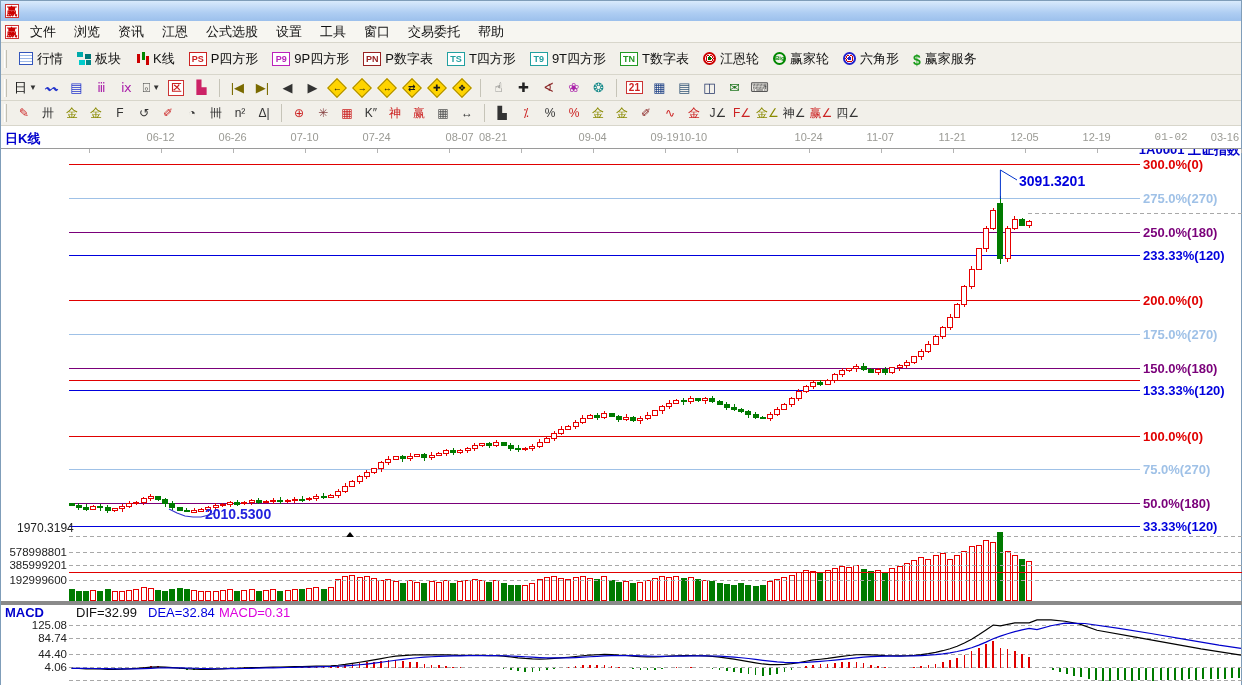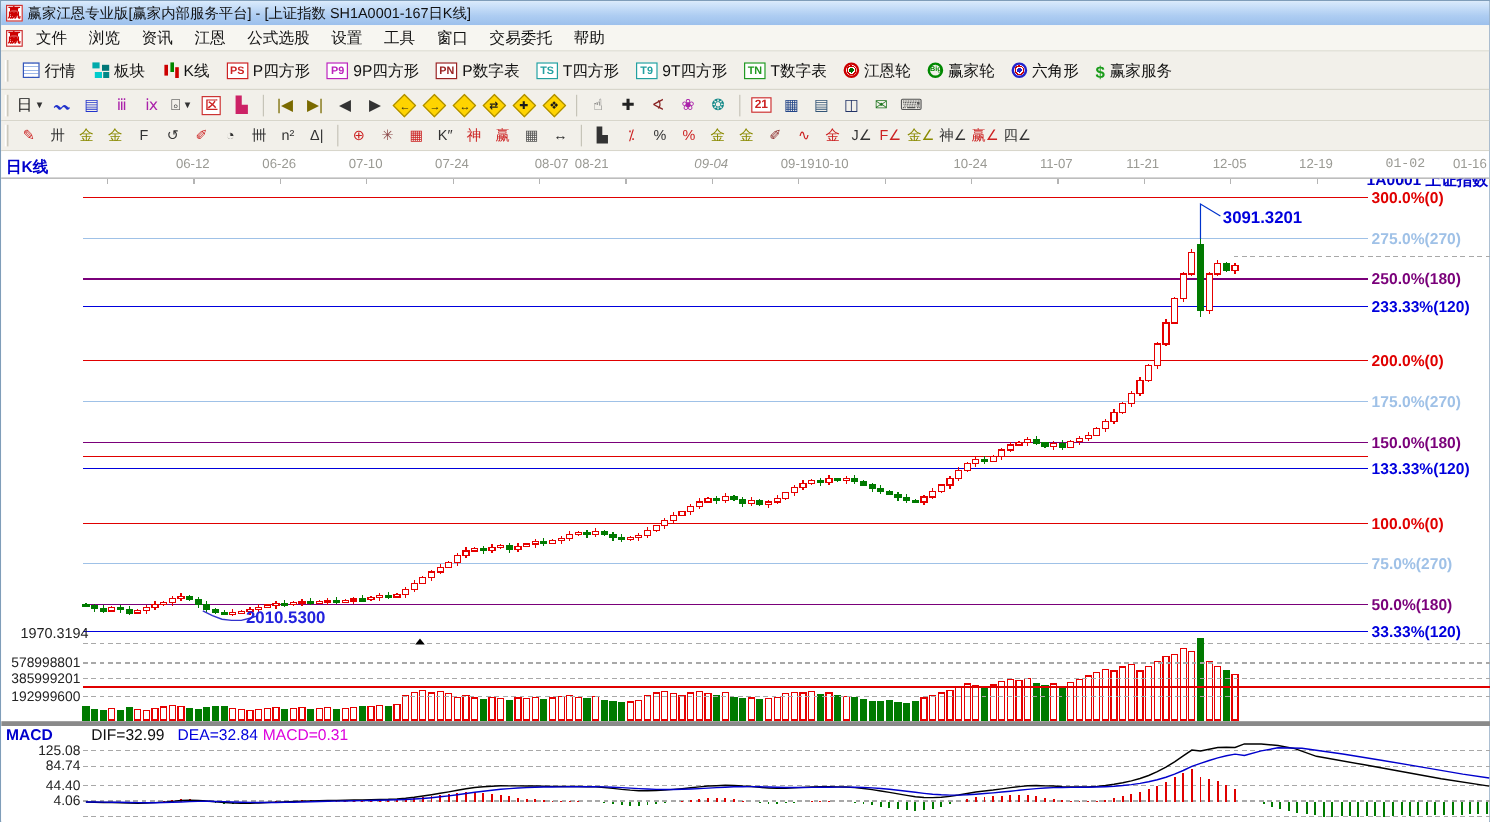--- a/index.html
+++ b/index.html
@@ -63,21 +63,20 @@
 
   .chart-area { position:relative; flex:1 1 auto; background:#fff; }
   svg text { font-family:"Liberation Sans","DejaVu Sans",sans-serif; }
 </style>
 </head>
 <body>
 
 <div class="window">
   <div class="titlebar">
     <span class="appico">赢</span>
-    <span>赢家江恩专业版[赢家内部服务平台] - [上证指数  SH1A0001-167日K线]</span>
   </div>
   <div class="menubar">
     <span class="appico">赢</span>
   <span class="menu-item">文件</span>
       <span class="menu-item">浏览</span>
       <span class="menu-item">资讯</span>
       <span class="menu-item">江恩</span>
       <span class="menu-item">公式选股</span>
       <span class="menu-item">设置</span>
       <span class="menu-item">工具</span>
@@ -356,30 +355,30 @@
     </div>
   <div class="daterow">
     <span class="mode-label">日K线</span>
   <span class="datelabel" style="left: 73px; margin-top: 20px;">05-28</span>
       <span class="datelabel" style="left: 145.6px;">06-12</span>
       <span class="datelabel" style="left: 217.6px;">06-26</span>
       <span class="datelabel" style="left: 289.6px;">07-10</span>
       <span class="datelabel" style="left: 361.6px;">07-24</span>
       <span class="datelabel" style="left: 433.6px; padding-left: 11px;">08-07</span>
       <span class="datelabel" style="left: 478px;">08-21</span>
-      <span class="datelabel" style="left: 577.6px; font-style: italic;">09-04</span>
+      <span class="datelabel" style="left: 577.6px;">09-04</span>
       <span class="datelabel" style="left: 649.6px;">09-19</span>
       <span class="datelabel" style="left: 678px;">10-10</span>
       <span class="datelabel" style="left: 793.6px;">10-24</span>
       <span class="datelabel" style="left: 865.6px;">11-07</span>
       <span class="datelabel" style="left: 937.6px;">11-21</span>
       <span class="datelabel" style="left: 1009.6px;">12-05</span>
       <span class="datelabel" style="left: 1081.6px;">12-19</span>
       <span class="datelabel" style="left: 1153.6px; font-family: Liberation Mono, monospace;">01-02</span>
-      <span class="datelabel" style="right: 2px;">01-16</span>
+      <span class="datelabel" style="right: 2px;">03-16</span>
     </div>
   <div class="chart-area">
     <svg id="chart-svg" width="1242" height="535" viewBox="0 150 1242 535" xmlns="http://www.w3.org/2000/svg">
         <line x1="88.6" y1="150" x2="88.6" y2="154" stroke="#b4b4b4" stroke-width="1" shape-rendering="crispEdges"></line>
         <line x1="160.6" y1="150" x2="160.6" y2="154" stroke="#b4b4b4" stroke-width="1" shape-rendering="crispEdges"></line>
         <line x1="232.6" y1="150" x2="232.6" y2="154" stroke="#b4b4b4" stroke-width="1" shape-rendering="crispEdges"></line>
         <line x1="304.6" y1="150" x2="304.6" y2="154" stroke="#b4b4b4" stroke-width="1" shape-rendering="crispEdges"></line>
         <line x1="376.6" y1="150" x2="376.6" y2="154" stroke="#b4b4b4" stroke-width="1" shape-rendering="crispEdges"></line>
         <line x1="448.6" y1="150" x2="448.6" y2="154" stroke="#b4b4b4" stroke-width="1" shape-rendering="crispEdges"></line>
         <line x1="520.6" y1="150" x2="520.6" y2="154" stroke="#b4b4b4" stroke-width="1" shape-rendering="crispEdges"></line>

